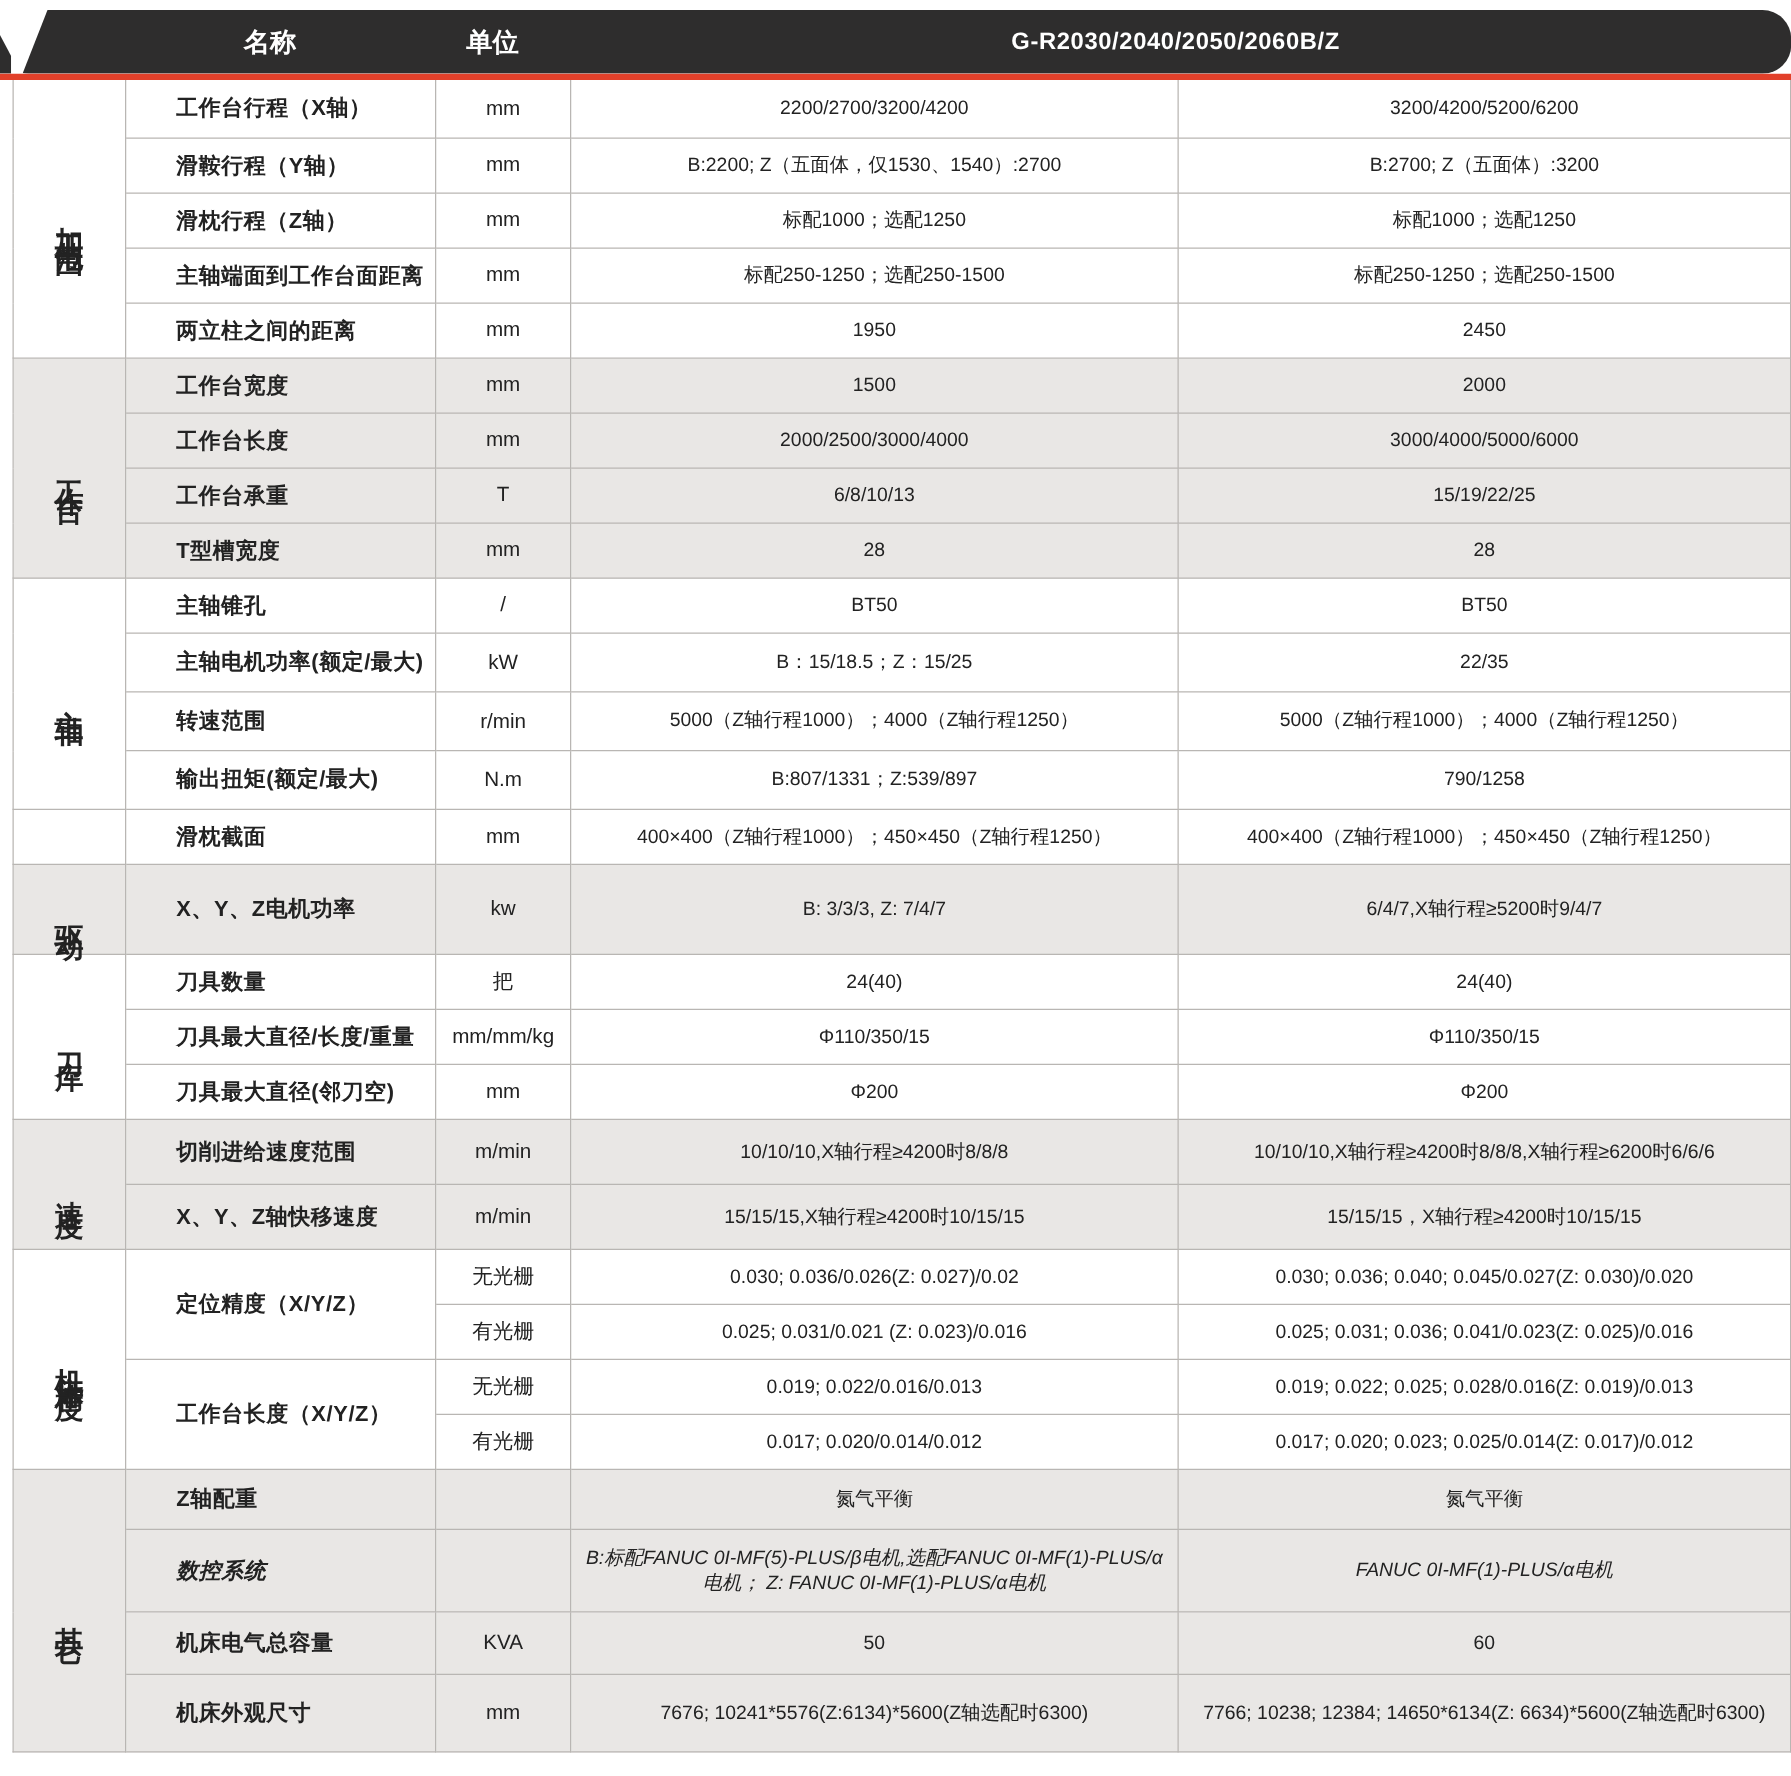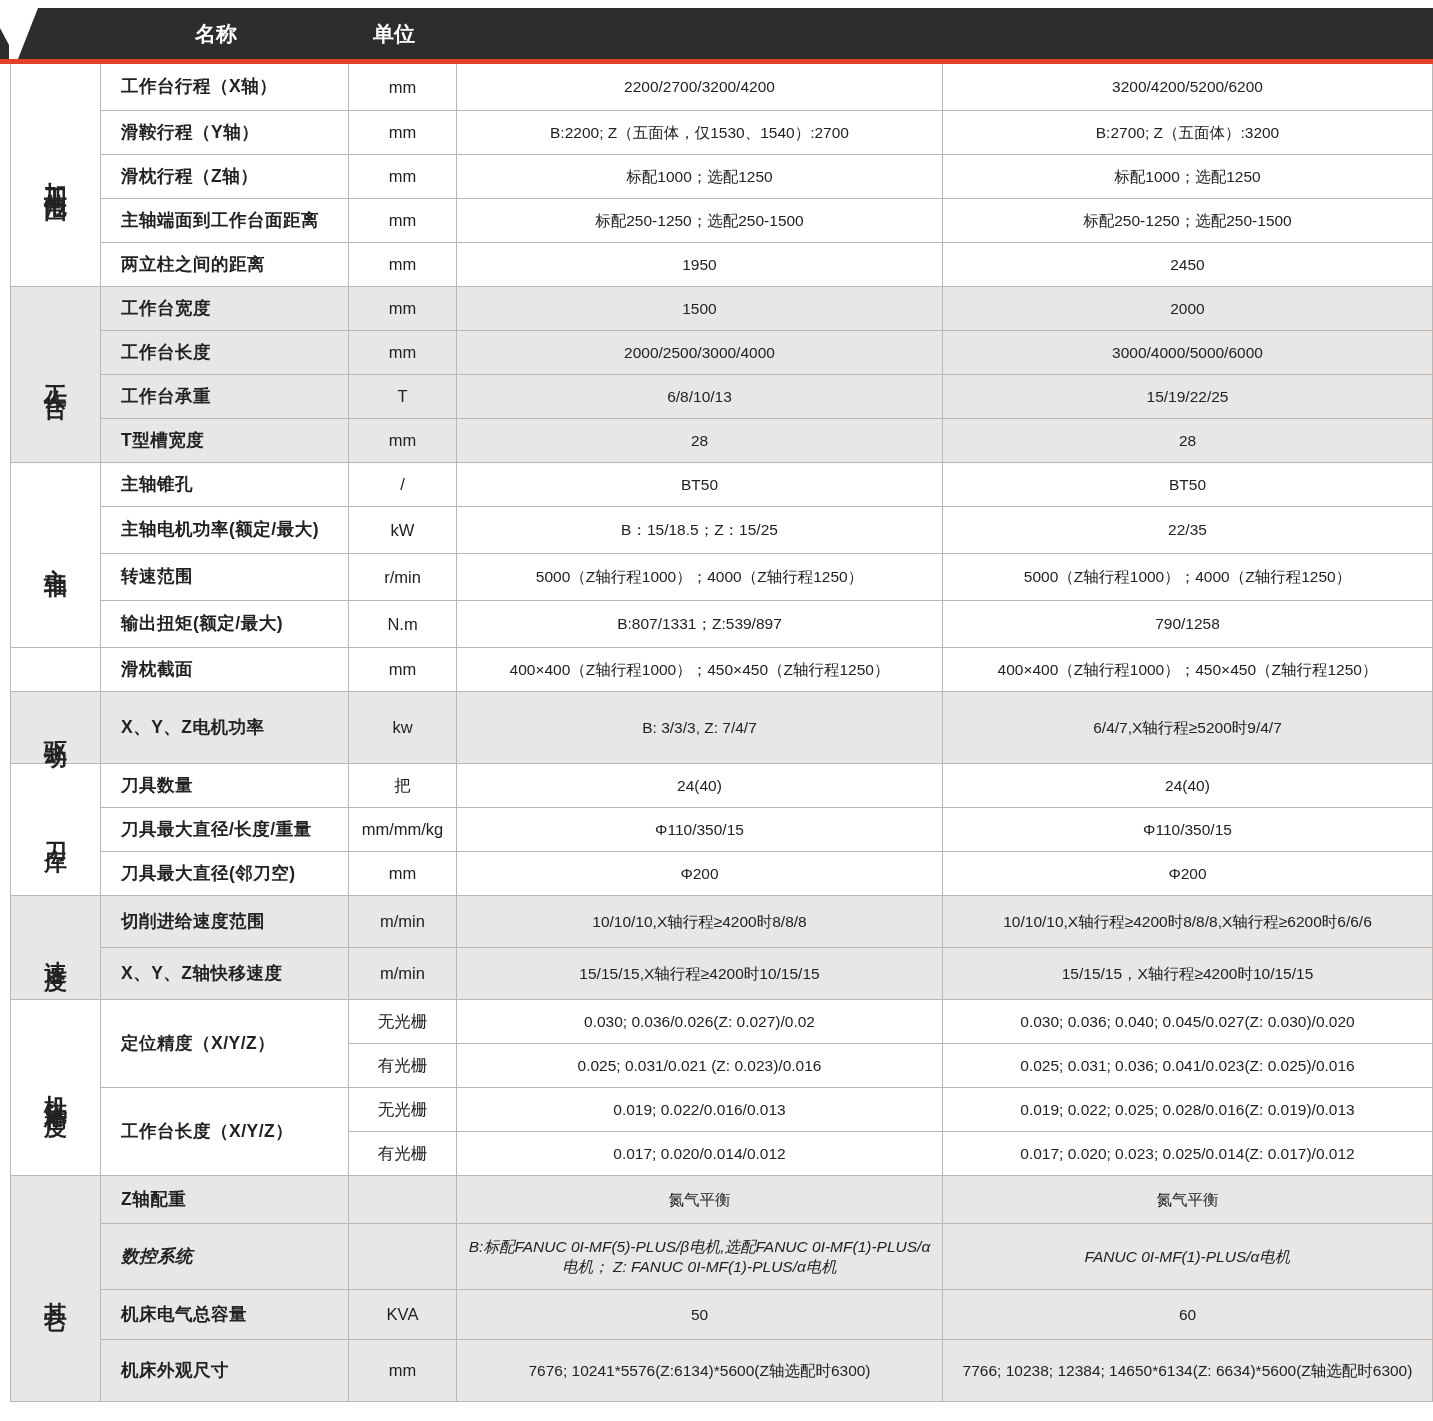--- a/index.html
+++ b/index.html
@@ -7,21 +7,21 @@
     width:1433px;height:1421px;
     font-family:"Liberation Sans","DejaVu Sans",sans-serif;
     color:#222;position:relative;overflow:hidden;
   }
   
   .hdr-wrap{position:relative;width:1433px;height:63px;}
   .hdr-bar{
     position:absolute;left:0;top:8px;width:1433px;height:51px;
     background:#2e2d2d;
     clip-path:polygon(38px 0,100% 0,100% 100%,18px 100%);
-    display:flex;align-items:center;
+    display:flex;align-items:center;border-radius:23px;
   }
   .hdr-cell{color:#fff;font-weight:bold;text-align:center;}
   .hc-cat{width:92px;}
   .hc-name{width:248px;font-size:21px;}
   .hc-unit{width:108px;font-size:21px;}
   .hc-m1{width:486px;font-size:19px;letter-spacing:.5px;}
   .hc-m2{flex:1;font-size:19px;letter-spacing:.5px;}
   .hdr-red{position:absolute;left:0;top:59px;width:1433px;height:5px;background:#e2402a;}
   .hdr-notch{position:absolute;left:0;top:28px;width:9px;height:31px;background:#2e2d2d;
     clip-path:polygon(0 0,100% 55%,100% 100%,0 100%);}
@@ -38,38 +38,39 @@
     background:#ffffff;
   }
   tr.gray td{background:#e9e7e5;}
   td.cat{
     font-weight:bold;font-size:23px;
     writing-mode:vertical-rl;text-orientation:upright;
     letter-spacing:6px;padding:4px 0;
   }
   td.param{
     text-align:left;font-weight:bold;font-size:17.5px;
-    padding-left:20px;letter-spacing:.5px;
+    padding-left:40px;letter-spacing:.5px;
   }
   td.unit{font-size:16.5px;}
   td.val{font-size:15.5px;}
   
   tr.r44{height:44px;} tr.r47{height:47px;} tr.r72{height:72px;}
   tr.r52{height:52px;} tr.r48{height:48px;border-radius:18px;} tr.r66{height:66px;font-style:italic;}
   tr.r50{height:50px;margin-left:24px;} tr.r62{height:62px;}
 </style>
 </head>
 <body>
 
 <div class="hdr-wrap">
   <div class="hdr-notch"></div>
   <div class="hdr-bar">
     <div class="hdr-cell hc-cat"></div>
     <div class="hdr-cell hc-name">名称</div>
     <div class="hdr-cell hc-unit">单位</div>
+    <div class="hdr-cell hc-m2">G-R2030/2040/2050/2060B/Z</div>
   </div>
   <div class="hdr-red"></div>
 </div>
 
 <table class="spec">
   <colgroup>
     <col style="width:90px">
       <col style="width:248px">
       <col style="width:108px">
       <col style="width:486px">

